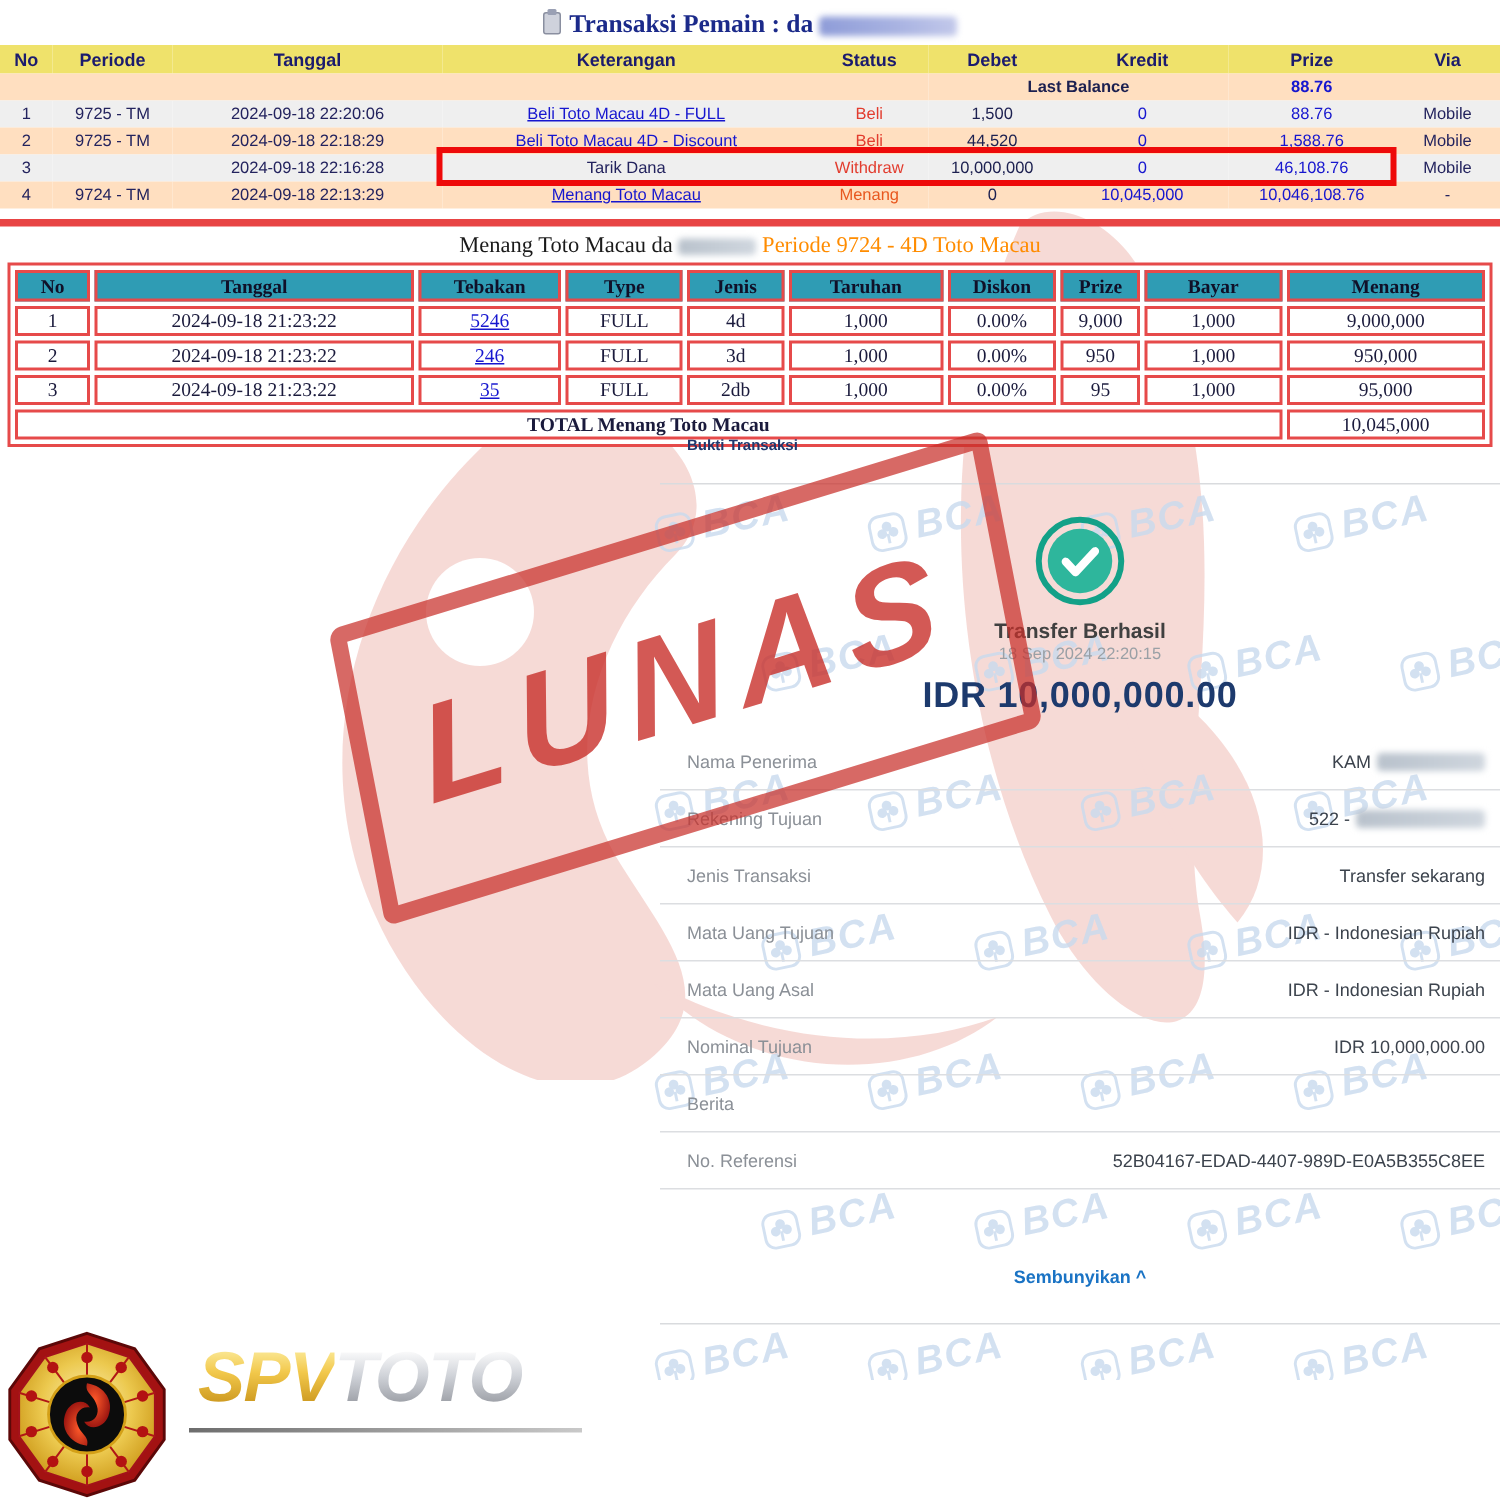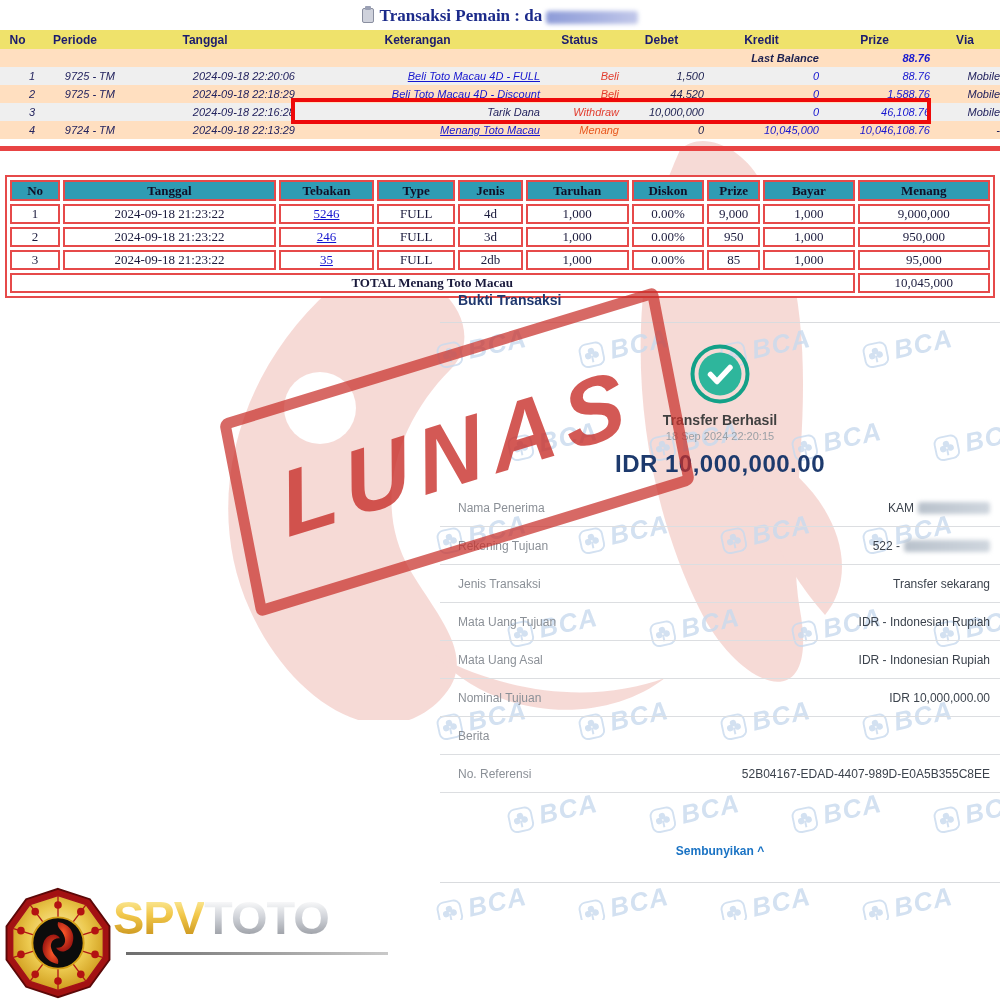--- a/index.html
+++ b/index.html
@@ -31,21 +31,21 @@
               font-family:"Liberation Serif",serif; font-weight:bold; font-size:17px; color:#1b2a8a; }
   .clip-icon { display:inline-block; width:12px; height:15px; background:#cfd2dc; border:1px solid #8a8fa0;
                border-radius:2px; margin-right:6px; vertical-align:-2px; position:relative; }
   .clip-icon::before { content:""; position:absolute; left:2px; top:-3px; width:6px; height:4px;
                        background:#9aa0b4; border-radius:1px; }
 
   table { border-collapse:collapse; }
   #t1 { position:absolute; left:0; top:30px; width:1000px; z-index:3; table-layout:fixed;
         font-size:11px; color:#23235e; }
   #t1 th { background:#efe26b; color:#1b1b6e; font-weight:bold; font-size:12px; height:19px; }
-  #t1 td { height:18px; text-align:right;font-style:italic; }
+  #t1 td { height:18px; text-align:center; }
   #t1 tr.peach td { background:#ffdfc0; }
   #t1 tr.gray td  { background:#efefef; }
   #t1 .lnk { color:#1616cf; text-decoration:underline; cursor:pointer; }
   #t1 .st  { color:#e23c2e; }
   #t1 .st.orange { color:#e8581f; }
   #t1 .blue { color:#1616cf; }
   #t1 .navy { color:#1c2050; }
   #t1 .bold { font-weight:bold; }
 
   #row3-box { position:absolute; left:291px; top:98px; width:640px; height:26px; z-index:6;
@@ -60,21 +60,21 @@
   #t2 { position:absolute; left:5px; top:175px; width:990px; z-index:3; table-layout:fixed;
         border-collapse:separate; border-spacing:3px; border:2px solid #e64a4a; background:#fff;
         font-family:"Liberation Serif",serif; font-size:13px; color:#1a1a3c; }
   #t2 th { background:#2f9cb4; border:2px solid #e64a4a; font-weight:bold; height:21px; color:#101028; }
   #t2 td { background:#fff; border:2px solid #e64a4a; height:20px; text-align:center; }
   #t2 .lnk { color:#1616cf; text-decoration:underline; cursor:pointer; }
   #t2 .total-label { font-weight:bold; }
 
   
   #receipt { position:absolute; left:440px; top:290px; width:560px; height:660px; z-index:4; }
-  #r-title { position:absolute; left:18px; top:2px; font-weight:bold; font-size:14px; color:#20386e; }
+  #r-title { position:absolute; left:18px; top:2px; font-weight:bold; font-size:10px; color:#20386e; }
   .hline { position:absolute; left:0; width:560px; height:1px; background:#d9dbde; }
   #r-line1 { top:32px; }
   #r-center { position:absolute; left:0; top:54px; width:560px; display:flex; flex-direction:column; align-items:center; }
   #check-icon { width:60px; height:60px; }
   #r-success { margin-top:8px; font-weight:bold; font-size:14px; color:#404040; }
   #r-time { margin-top:2px; font-size:11px; color:#9aa0a6; }
   #r-amount { margin-top:8px; font-weight:bold; font-size:24px; color:#1d3a6d; letter-spacing:.5px; }
 
   #r-fields { position:absolute; left:0; top:199px; width:560px; }
   .frow { display:flex; justify-content:space-between; align-items:center; height:38px;
@@ -87,21 +87,21 @@
                font-size:12px; font-weight:bold; color:#1a73c4; cursor:pointer; }
   #r-line2 { top:592px; }
   #print-btn { position:absolute; right:28px; top:606px; height:32px; padding:0 16px;
                border:1.5px solid #2d5f9e; border-radius:16px; background:#fff; display:flex;
                align-items:center; gap:8px; font-size:12.5px; color:#1c3f7a; cursor:pointer; }
   #print-btn svg { width:17px; height:17px; }
 
   
   #footer { position:absolute; left:0; top:884px; width:430px; height:116px; z-index:5; }
   #emblem { position:absolute; left:0; top:2px; width:116px; height:114px; }
-  #brand { position:absolute; left:113px; top:6px; font-weight:900; font-size:47px;
+  #brand { position:absolute; left:132px; top:6px; font-style:italic; font-weight:900; font-size:47px;
            letter-spacing:-1px; white-space:nowrap; }
   #brand .gold { color:#e8b23a; }
   #brand .silver { color:#b9bcc2; }
   @supports ((-webkit-background-clip:text) or (background-clip:text)) {
     #brand .gold { background:linear-gradient(180deg,#fdf0a8 10%,#f2c84b 45%,#c8921a 90%);
                    -webkit-background-clip:text; background-clip:text; color:transparent; }
     #brand .silver { background:linear-gradient(180deg,#ffffff 15%,#cfd2d8 50%,#8d9097 95%);
                      -webkit-background-clip:text; background-clip:text; color:transparent; }
   }
   #brand-line { position:absolute; left:126px; top:68px; width:262px; height:3px;
@@ -491,20 +491,25 @@
       <td class="blue">10,045,000</td>
       <td class="blue">10,046,108.76</td>
       <td>-</td>
     </tr>
   </tbody>
     </table>
 
   <div id="row3-box"></div>
   <div id="red-divider"></div>
 
+  <div id="m-title">
+    <span>Menang Toto Macau da</span>
+    <span class="blur gray" style="width:52px;height:11px;"></span>
+    <span class="orange">Periode 9724 - 4D Toto Macau</span>
+  </div>
 
   <table id="t2">
     <colgroup>
         <col style="width:50px">
         <col style="width:212px">
         <col style="width:95px">
         <col style="width:78px">
         <col style="width:64px">
         <col style="width:103px">
         <col style="width:72px">
@@ -550,21 +555,21 @@
       <td>950,000</td>
     </tr>
     <tr>
       <td>3</td>
       <td>2024-09-18 21:23:22</td>
       <td><a class="lnk">35</a></td>
       <td>FULL</td>
       <td>2db</td>
       <td>1,000</td>
       <td>0.00%</td>
-      <td>85</td>
+      <td>95</td>
       <td>1,000</td>
       <td>95,000</td>
     </tr>
     <tr>
       <td colspan="9" class="total-label">TOTAL  Menang Toto Macau</td>
       <td>10,045,000</td>
     </tr>
   </tbody>
     </table>
 

